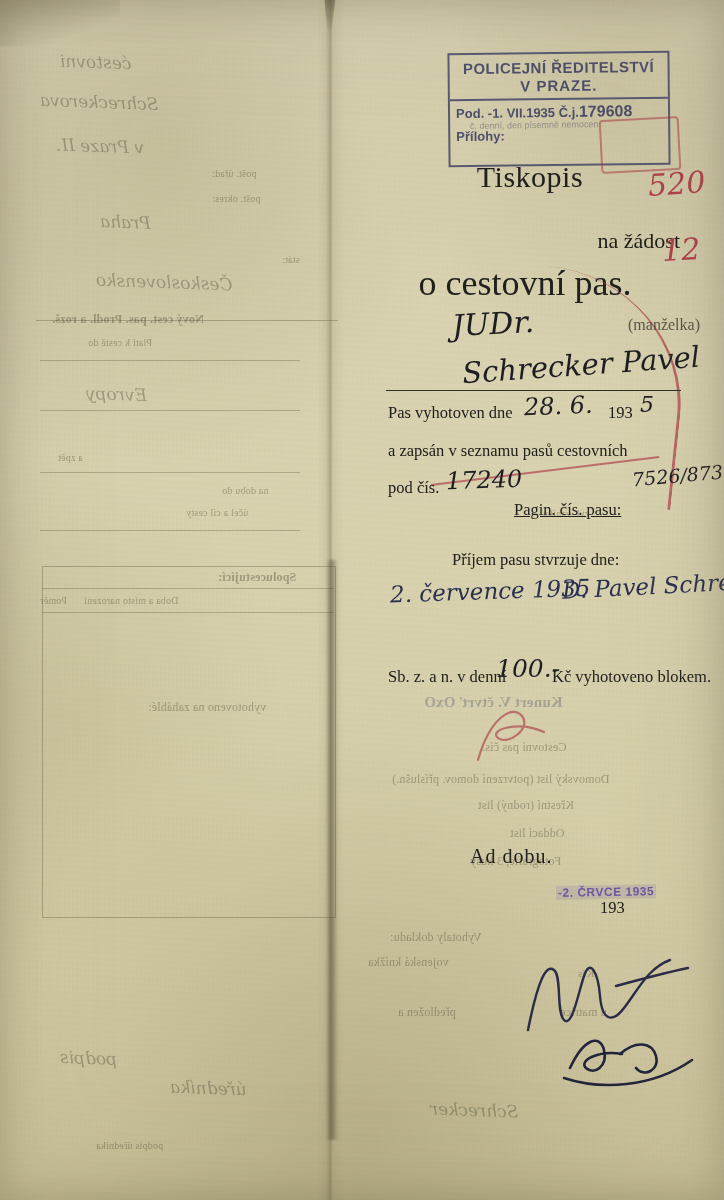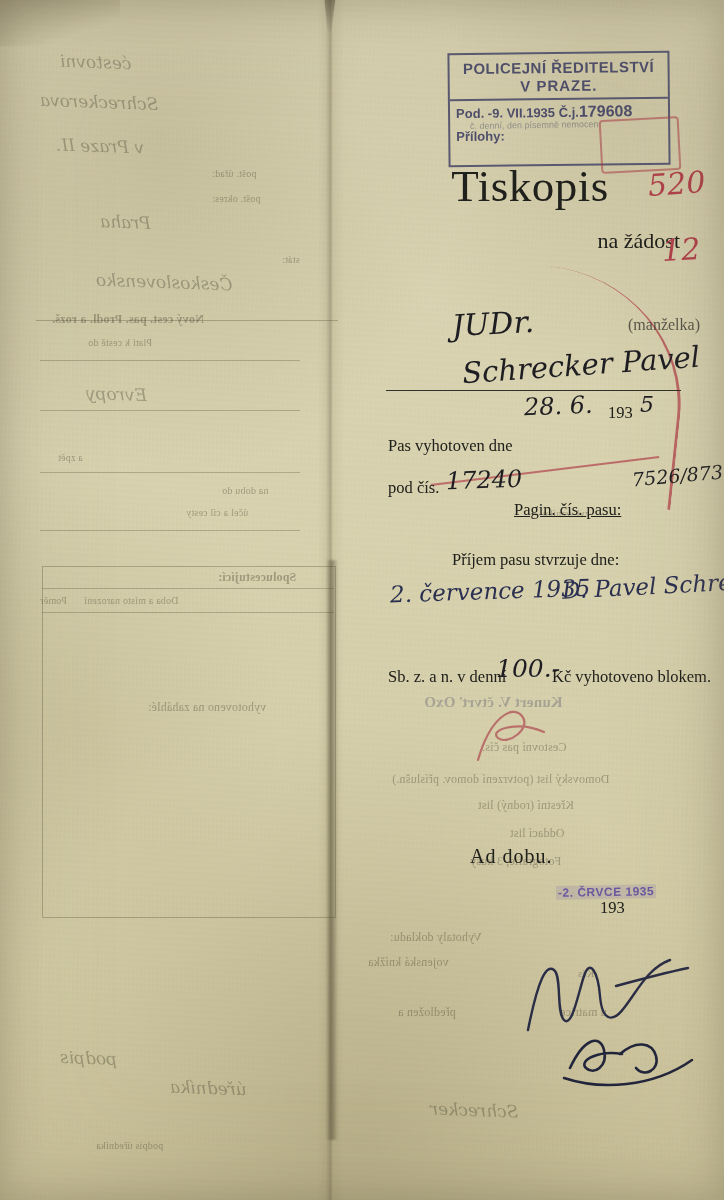--- a/index.html
+++ b/index.html
@@ -187,21 +187,21 @@
     border-radius: 4px;
     transform: rotate(-3deg);
   }
 
   .title {
     position: absolute;
     left: 380px;
     top: 160px;
     width: 300px;
     text-align: center;
-    font-size: 45px;
+    font-size: 30px;
     font-family: "Liberation Serif", serif;
     letter-spacing: 0.5px;
   }
   .subtitle {
     position: absolute;
     left: 380px;
     top: 228px;
     width: 300px;
     text-align: right;
     font-size: 22px;
@@ -360,46 +360,48 @@
     <div class="ghost-script" style="left:430px; top:1100px;">Schrecker</div>
   </div>
 
   <div class="front">
 
     <div class="stamp-box">
       <div class="l1">POLICEJNÍ ŘEDITELSTVÍ</div>
       <div class="l2">V PRAZE.</div>
       <div class="stamp-rule"></div>
       <div class="l3">
-        <span>Pod. </span><span>-9. VII.1935</span>
+        <span>Pod. </span><span>-1. VII.1935</span>
         <span>Č.j.</span><span class="big-num">179608</span>
       </div>
       <div class="l4">Přílohy:</div>
     </div>
     <div class="stamp-faint">č. denní, den písemně nemocen</div>
     <div class="stamp-oval"></div>
 
     <div class="title">Tiskopis</div>
     <div class="subtitle">na žádost</div>
+    <div class="title2">o cestovní pas.</div>
 
     <div class="red-num" style="left:648px; top:166px; font-size:30px; transform:rotate(-4deg);">520</div>
     <div class="red-num" style="left:662px; top:232px; font-size:30px; transform:rotate(-3deg);">12</div>
     <div class="red-swoosh"></div>
     <div class="red-slash"></div>
 
     <div class="hw hw-dark" style="left:452px; top:306px; font-size:30px; transform:rotate(-3deg);">JUDr.</div>
     <div class="hw hw-dark" style="left:462px; top:348px; font-size:29px; transform:rotate(-4deg);">Schrecker Pavel</div>
     <div class="lbl" style="left:628px; top:316px; font-size:16px; color:rgba(45,45,40,0.75);">(manželka)</div>
     <div class="rule-name"></div>
 
-    <div class="lbl" style="left:388px; top:403px;margin-top:33px;">Pas vyhotoven dne</div>
+    <div class="lbl" style="left:388px; top:403px;">Pas vyhotoven dne</div>
     <div class="hw hw-dark" style="left:524px; top:392px; font-size:24px; transform:rotate(-2deg);">28. 6.</div>
     <div class="lbl" style="left:608px; top:403px;">193</div>
     <div class="hw hw-dark" style="left:640px; top:392px; font-size:22px;">5</div>
 
+    <div class="lbl" style="left:388px; top:441px;">a zapsán v seznamu pasů cestovních</div>
 
     <div class="lbl" style="left:388px; top:478px;">pod čís.</div>
     <div class="hw hw-dark" style="left:446px; top:466px; font-size:24px; transform:rotate(-2deg);">17240</div>
     <div class="lbl" style="left:514px; top:500px;text-decoration:underline;">Pagin. čís. pasu:</div>
     <div class="hw hw-dark" style="left:632px; top:464px; font-size:19px; transform:rotate(-5deg);">7526/873?</div>
 
     <div class="lbl" style="left:452px; top:541px;margin-top:9px;">Příjem pasu stvrzuje dne:</div>
 
     <div class="hw hw-blue" style="left:390px; top:578px; font-size:23px; transform:rotate(-2deg);">2. července 1935</div>
     <div class="hw hw-blue" style="left:562px; top:572px; font-size:23px; transform:rotate(-3deg);">D. Pavel Schrecker</div>

